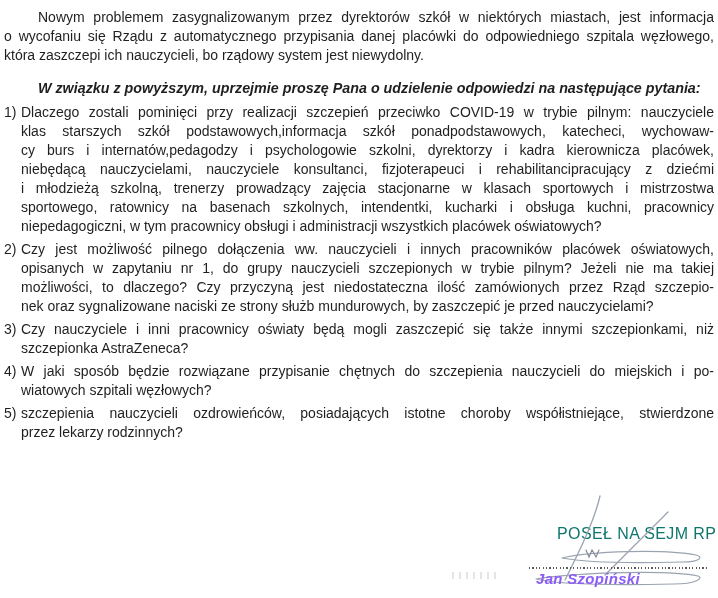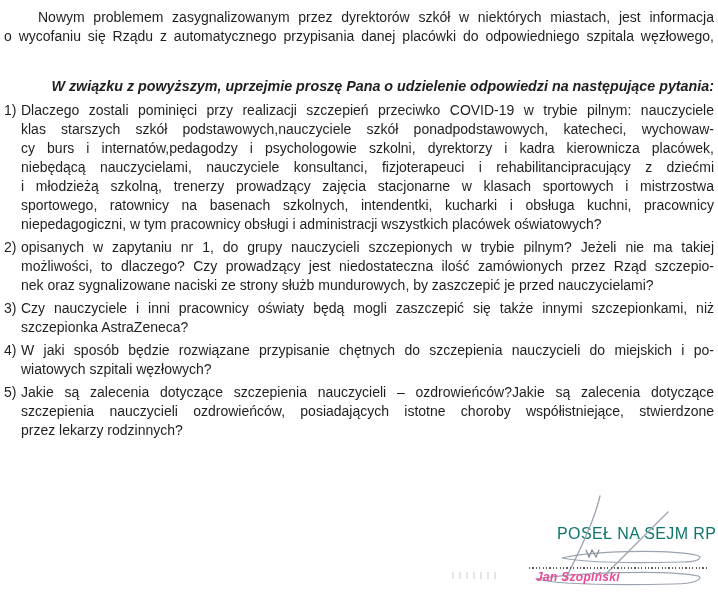--- a/index.html
+++ b/index.html
@@ -14,86 +14,88 @@
   .page{position:absolute;inset:0;}
   .text-col{position:absolute;left:4px;top:8px;width:710px;}
   .jline{
     font-size:14px;line-height:19px;height:19px;
     text-align:justify;text-align-last:justify;
     overflow:hidden;white-space:normal;
   }
   .jline.last{text-align-last:left;}
   .indent{padding-left:34px;}
   .heading{
-    margin-top:31px;
+    margin-top:14px;
     font-weight:bold;font-style:italic;
     font-size:14.3px;line-height:19px;height:19px;
     padding-left:34px;
-    text-align:right;
+    text-align:left;
   }
   .qlist{margin-top:5px;}
   .q{display:flex;margin-bottom:4px;}
   .qnum{width:17px;flex:none;font-size:14px;line-height:19px;}
   .qlines{flex:1;min-width:0;}
   
   .sig-title{
     position:absolute;left:557px;top:527px;
     font-size:16px;line-height:14px;letter-spacing:0.4px;
     color:#0f766e;
   }
   .sig-dots{
     position:absolute;left:529px;top:567px;width:180px;height:2px;
     background-image:repeating-linear-gradient(90deg,#5a5a5a 0 1.2px, transparent 1.2px 3.4px);
   }
   .sig-name{
     position:absolute;left:536px;top:570px;
-    font-size:12px;font-weight:bold;font-style:italic;
-    letter-spacing:0.3px;color:#ec4899;
+    font-size:15px;font-weight:bold;font-style:italic;
+    letter-spacing:0.3px;color:#8b5cf6;
   }
   .sig-svg{position:absolute;left:450px;top:488px;width:260px;height:110px;}
   .artifact{
     position:absolute;left:452px;top:572px;width:46px;height:7px;
     background-image:repeating-linear-gradient(90deg,#dcdee2 0 2px, transparent 2px 7px);
     opacity:.8;
   }
 </style>
 </head>
 <body>
 
 <div class="page">
 
   <div class="text-col">
 
     <div>
       <div class="jline indent">Nowym problemem zasygnalizowanym przez dyrektorów szkół w niektórych miastach, jest informacja</div>
       <div class="jline">o wycofaniu się Rządu z automatycznego przypisania danej placówki do odpowiedniego szpitala węzłowego,</div>
+      <div class="jline last">która zaszczepi ich nauczycieli, bo rządowy system jest niewydolny.</div>
     </div>
 
     <div class="heading">W związku z powyższym, uprzejmie proszę Pana o udzielenie odpowiedzi na następujące pytania:</div>
 
     <div class="qlist">
 
       <div class="q">
         <div class="qnum">1)</div>
         <div class="qlines">
           <div class="jline">Dlaczego zostali pominięci przy realizacji szczepień przeciwko COVID-19 w trybie pilnym: nauczyciele</div>
-          <div class="jline">klas starszych szkół podstawowych,nauczyciele szkół ponadpodstawowych, katecheci, wychowaw-</div>
+          <div class="jline">klas starszych szkół podstawowych,informacja szkół ponadpodstawowych, katecheci, wychowaw-</div>
           <div class="jline">cy burs i internatów,pedagodzy i psychologowie szkolni, dyrektorzy i kadra kierownicza placówek,</div>
           <div class="jline">niebędącą nauczycielami, nauczyciele konsultanci, fizjoterapeuci i rehabilitancipracujący z dziećmi</div>
           <div class="jline">i młodzieżą szkolną, trenerzy prowadzący zajęcia stacjonarne w klasach sportowych i mistrzostwa</div>
           <div class="jline">sportowego, ratownicy na basenach szkolnych, intendentki, kucharki i obsługa kuchni, pracownicy</div>
           <div class="jline last">niepedagogiczni, w tym pracownicy obsługi i administracji wszystkich placówek oświatowych?</div>
         </div>
       </div>
 
       <div class="q">
         <div class="qnum">2)</div>
         <div class="qlines">
+          <div class="jline">Czy jest możliwość pilnego dołączenia ww. nauczycieli i innych pracowników placówek oświatowych,</div>
           <div class="jline">opisanych w zapytaniu nr 1, do grupy nauczycieli szczepionych w trybie pilnym? Jeżeli nie ma takiej</div>
-          <div class="jline">możliwości, to dlaczego? Czy prowadzący jest niedostateczna ilość zamówionych przez Rząd szczepio-</div>
+          <div class="jline">możliwości, to dlaczego? Czy przyczyną jest niedostateczna ilość zamówionych przez Rząd szczepio-</div>
           <div class="jline last">nek oraz sygnalizowane naciski ze strony służb mundurowych, by zaszczepić je przed nauczycielami?</div>
         </div>
       </div>
 
       <div class="q">
         <div class="qnum">3)</div>
         <div class="qlines">
           <div class="jline">Czy nauczyciele i inni pracownicy oświaty będą mogli zaszczepić się także innymi szczepionkami, niż</div>
           <div class="jline last">szczepionka AstraZeneca?</div>
         </div>
@@ -103,21 +105,20 @@
         <div class="qnum">4)</div>
         <div class="qlines">
           <div class="jline">W jaki sposób będzie rozwiązane przypisanie chętnych do szczepienia nauczycieli do miejskich i po-</div>
           <div class="jline last">wiatowych szpitali węzłowych?</div>
         </div>
       </div>
 
       <div class="q">
         <div class="qnum">5)</div>
         <div class="qlines">
-          <div class="jline">Jakie są zalecenia dotyczące szczepienia nauczycieli – ozdrowieńców?Jakie są zalecenia dotyczące</div>
           <div class="jline">szczepienia nauczycieli ozdrowieńców, posiadających istotne choroby współistniejące, stwierdzone</div>
           <div class="jline last">przez lekarzy rodzinnych?</div>
         </div>
       </div>
 
     </div>
   </div>
 
   <div>
     <div class="sig-title">POSEŁ NA SEJM RP</div>

